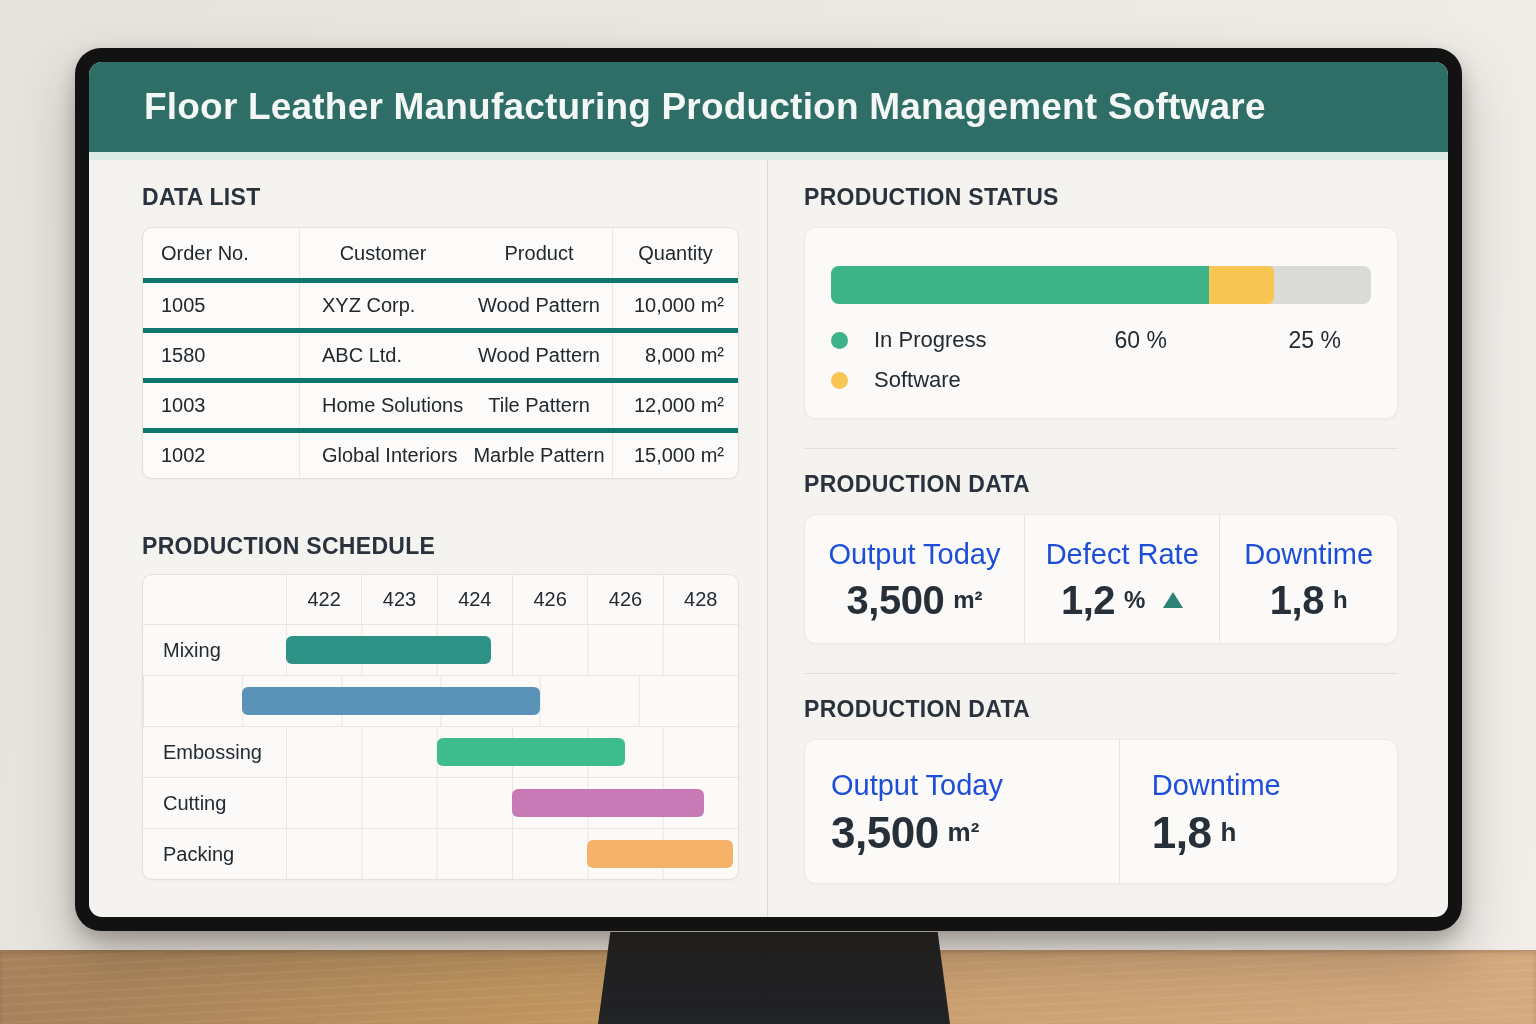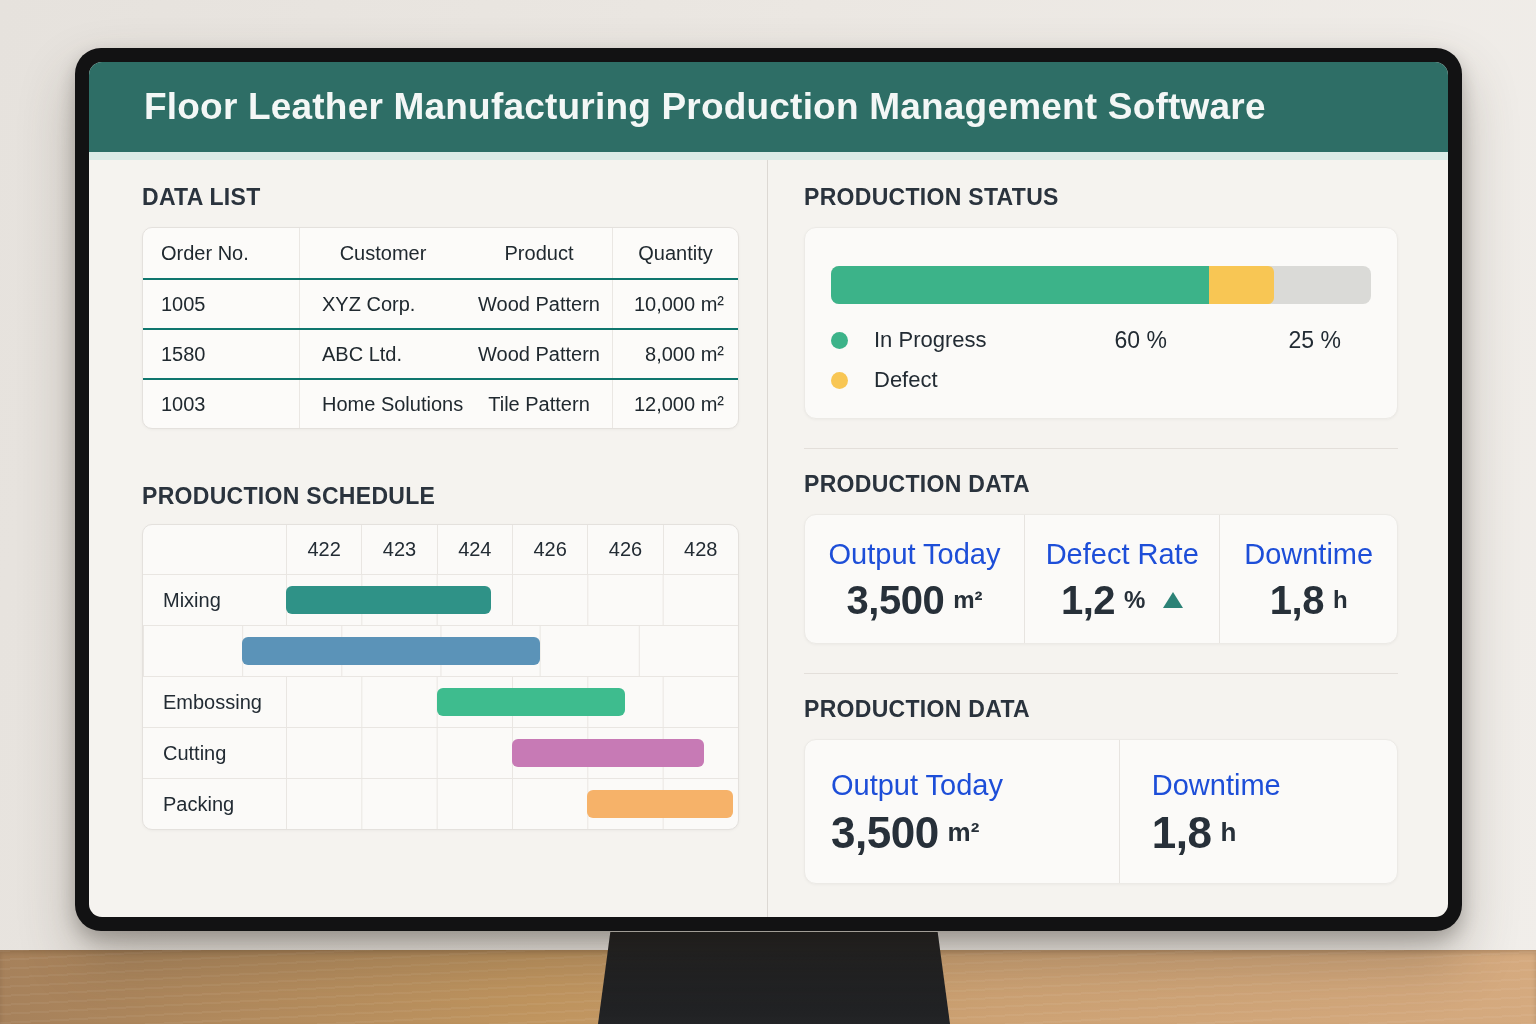--- a/index.html
+++ b/index.html
@@ -55,21 +55,21 @@
     margin-top:24px; font-size:23px; font-weight:700; color:#2a333d; letter-spacing:.3px;
   }
   h2.spaced { margin-top:54px; }
   h2.mt { margin-top:22px; }
 
   
   .table {
     margin-top:16px; border:1px solid #e4e1dd; border-radius:10px;
     background:#fcfbf9; overflow:hidden; box-shadow:0 1px 3px rgba(0,0,0,.04);
   }
-  .trow { display:flex; height:50px; border-top:2px solid #0f766e; }
+  .trow { display:flex; height:50px; border-top:5px solid #0f766e; }
   .trow.thead { border-top:none; }
   .tcell { display:flex; align-items:center; height:100%; font-size:20px; color:#20292f; }
   .c0 { width:157px; padding-left:18px; border-right:1px solid #eae7e3; }
   .c1 { width:166px; padding-left:22px; }
   .c2 { width:146px; justify-content:center; }
   .c3 { flex:1; justify-content:flex-end; padding-right:14px; border-left:1px solid #eae7e3; }
   .thead .c1 { justify-content:center; padding-left:0; }
   .thead .c3 { justify-content:center; padding-right:0; }
 
   
@@ -160,20 +160,26 @@
                 <div class="tcell c1">ABC Ltd.</div>
                 <div class="tcell c2">Wood Pattern</div>
                 <div class="tcell c3">8,000 m²</div>
               </div>
               <div class="trow">
                 <div class="tcell c0">1003</div>
                 <div class="tcell c1">Home Solutions</div>
                 <div class="tcell c2">Tile Pattern</div>
                 <div class="tcell c3">12,000 m²</div>
               </div>
+              <div class="trow">
+                <div class="tcell c0">1002</div>
+                <div class="tcell c1">Global Interiors</div>
+                <div class="tcell c2">Marble Pattern</div>
+                <div class="tcell c3">15,000 m²</div>
+              </div>
             </div>
         </div>
 
         <h2 class="section-heading spaced">PRODUCTION SCHEDULE</h2>
 
         <div class="gantt" id="gantt">
             <div class="grow ghead">
               <div class="glabel"></div>
               <div class="gnum">422</div>
               <div class="gnum">423</div>
@@ -226,21 +232,21 @@
             </div>
           <div class="legend" id="legend">
               <div class="lrow">
                 <div class="ldot" style="background: rgb(60, 179, 137);"></div>
                 <div class="llabel">In Progress</div>
                 <div class="pct a">60 %</div>
                 <div class="pct b">25 %</div>
               </div>
               <div class="lrow">
                 <div class="ldot" style="background: rgb(248, 198, 84);"></div>
-                <div class="llabel">Defect</div>
+                <div class="llabel">Software</div>
               </div>
             </div>
         </div>
 
         <div class="hdivider"></div>
 
         <h2 class="section-heading mt">PRODUCTION DATA</h2>
         <div class="card stats3" id="stats1">
             <div class="scell">
               <div class="slabel">Output Today</div>

